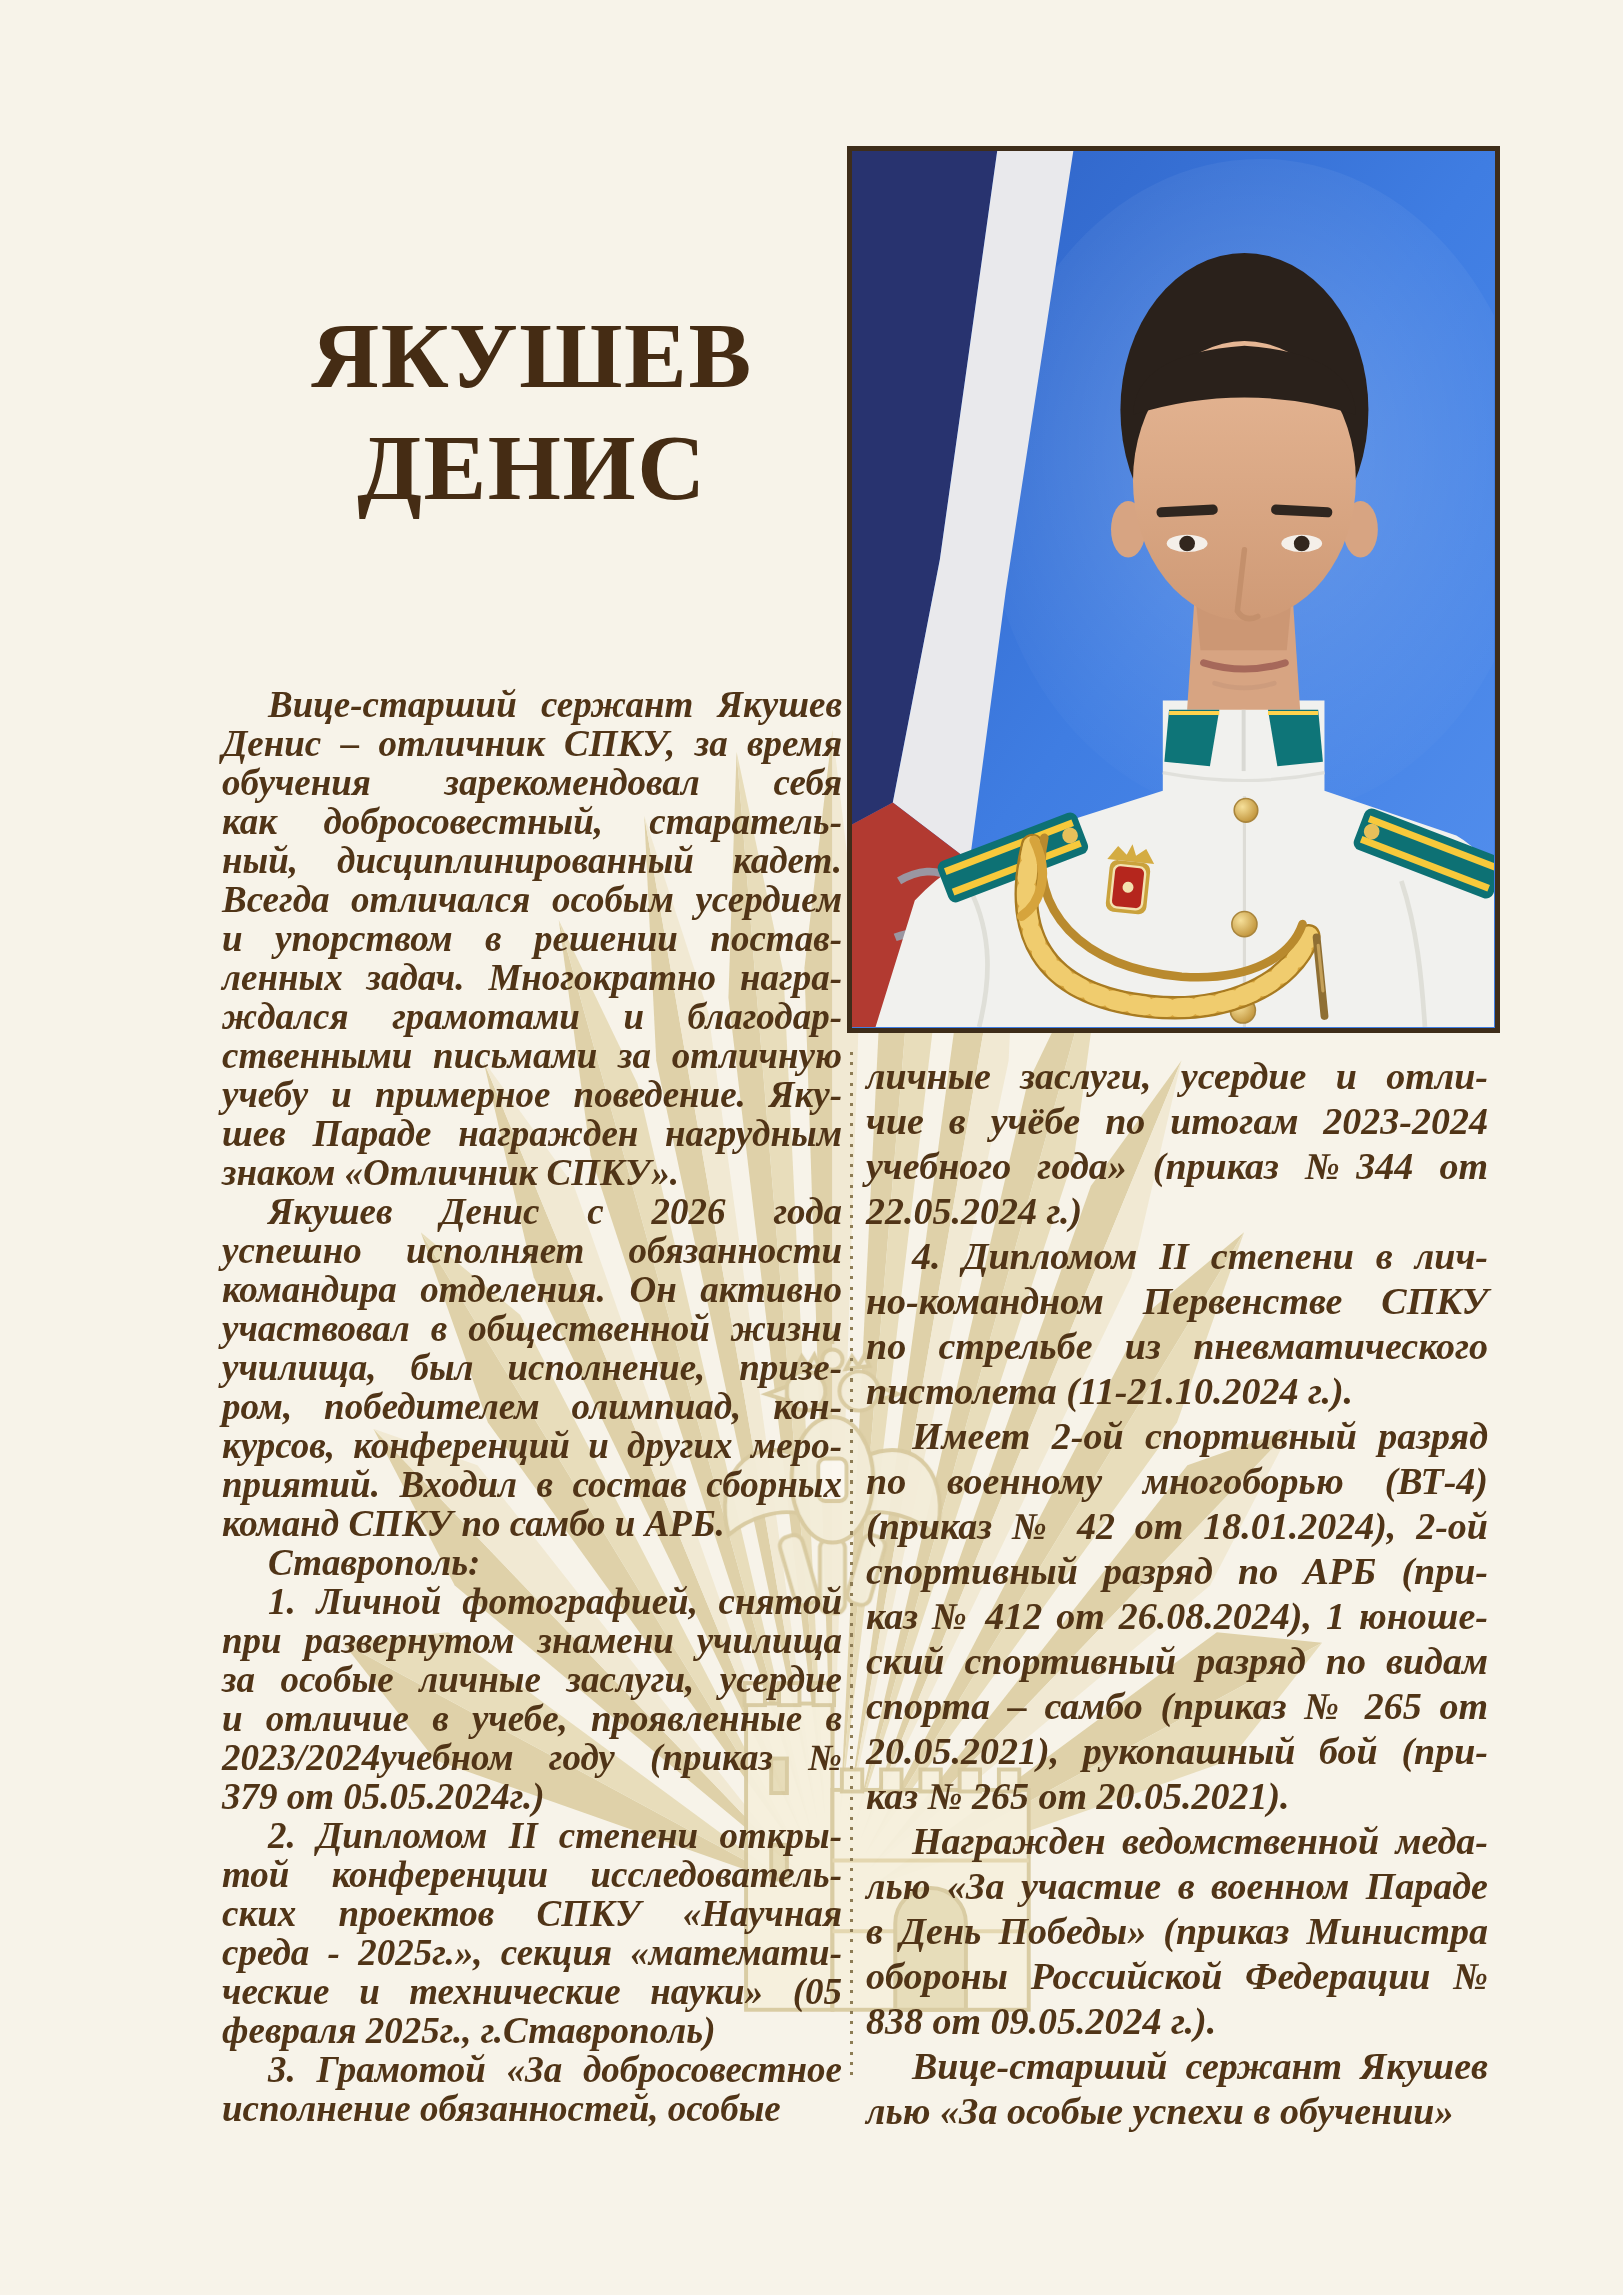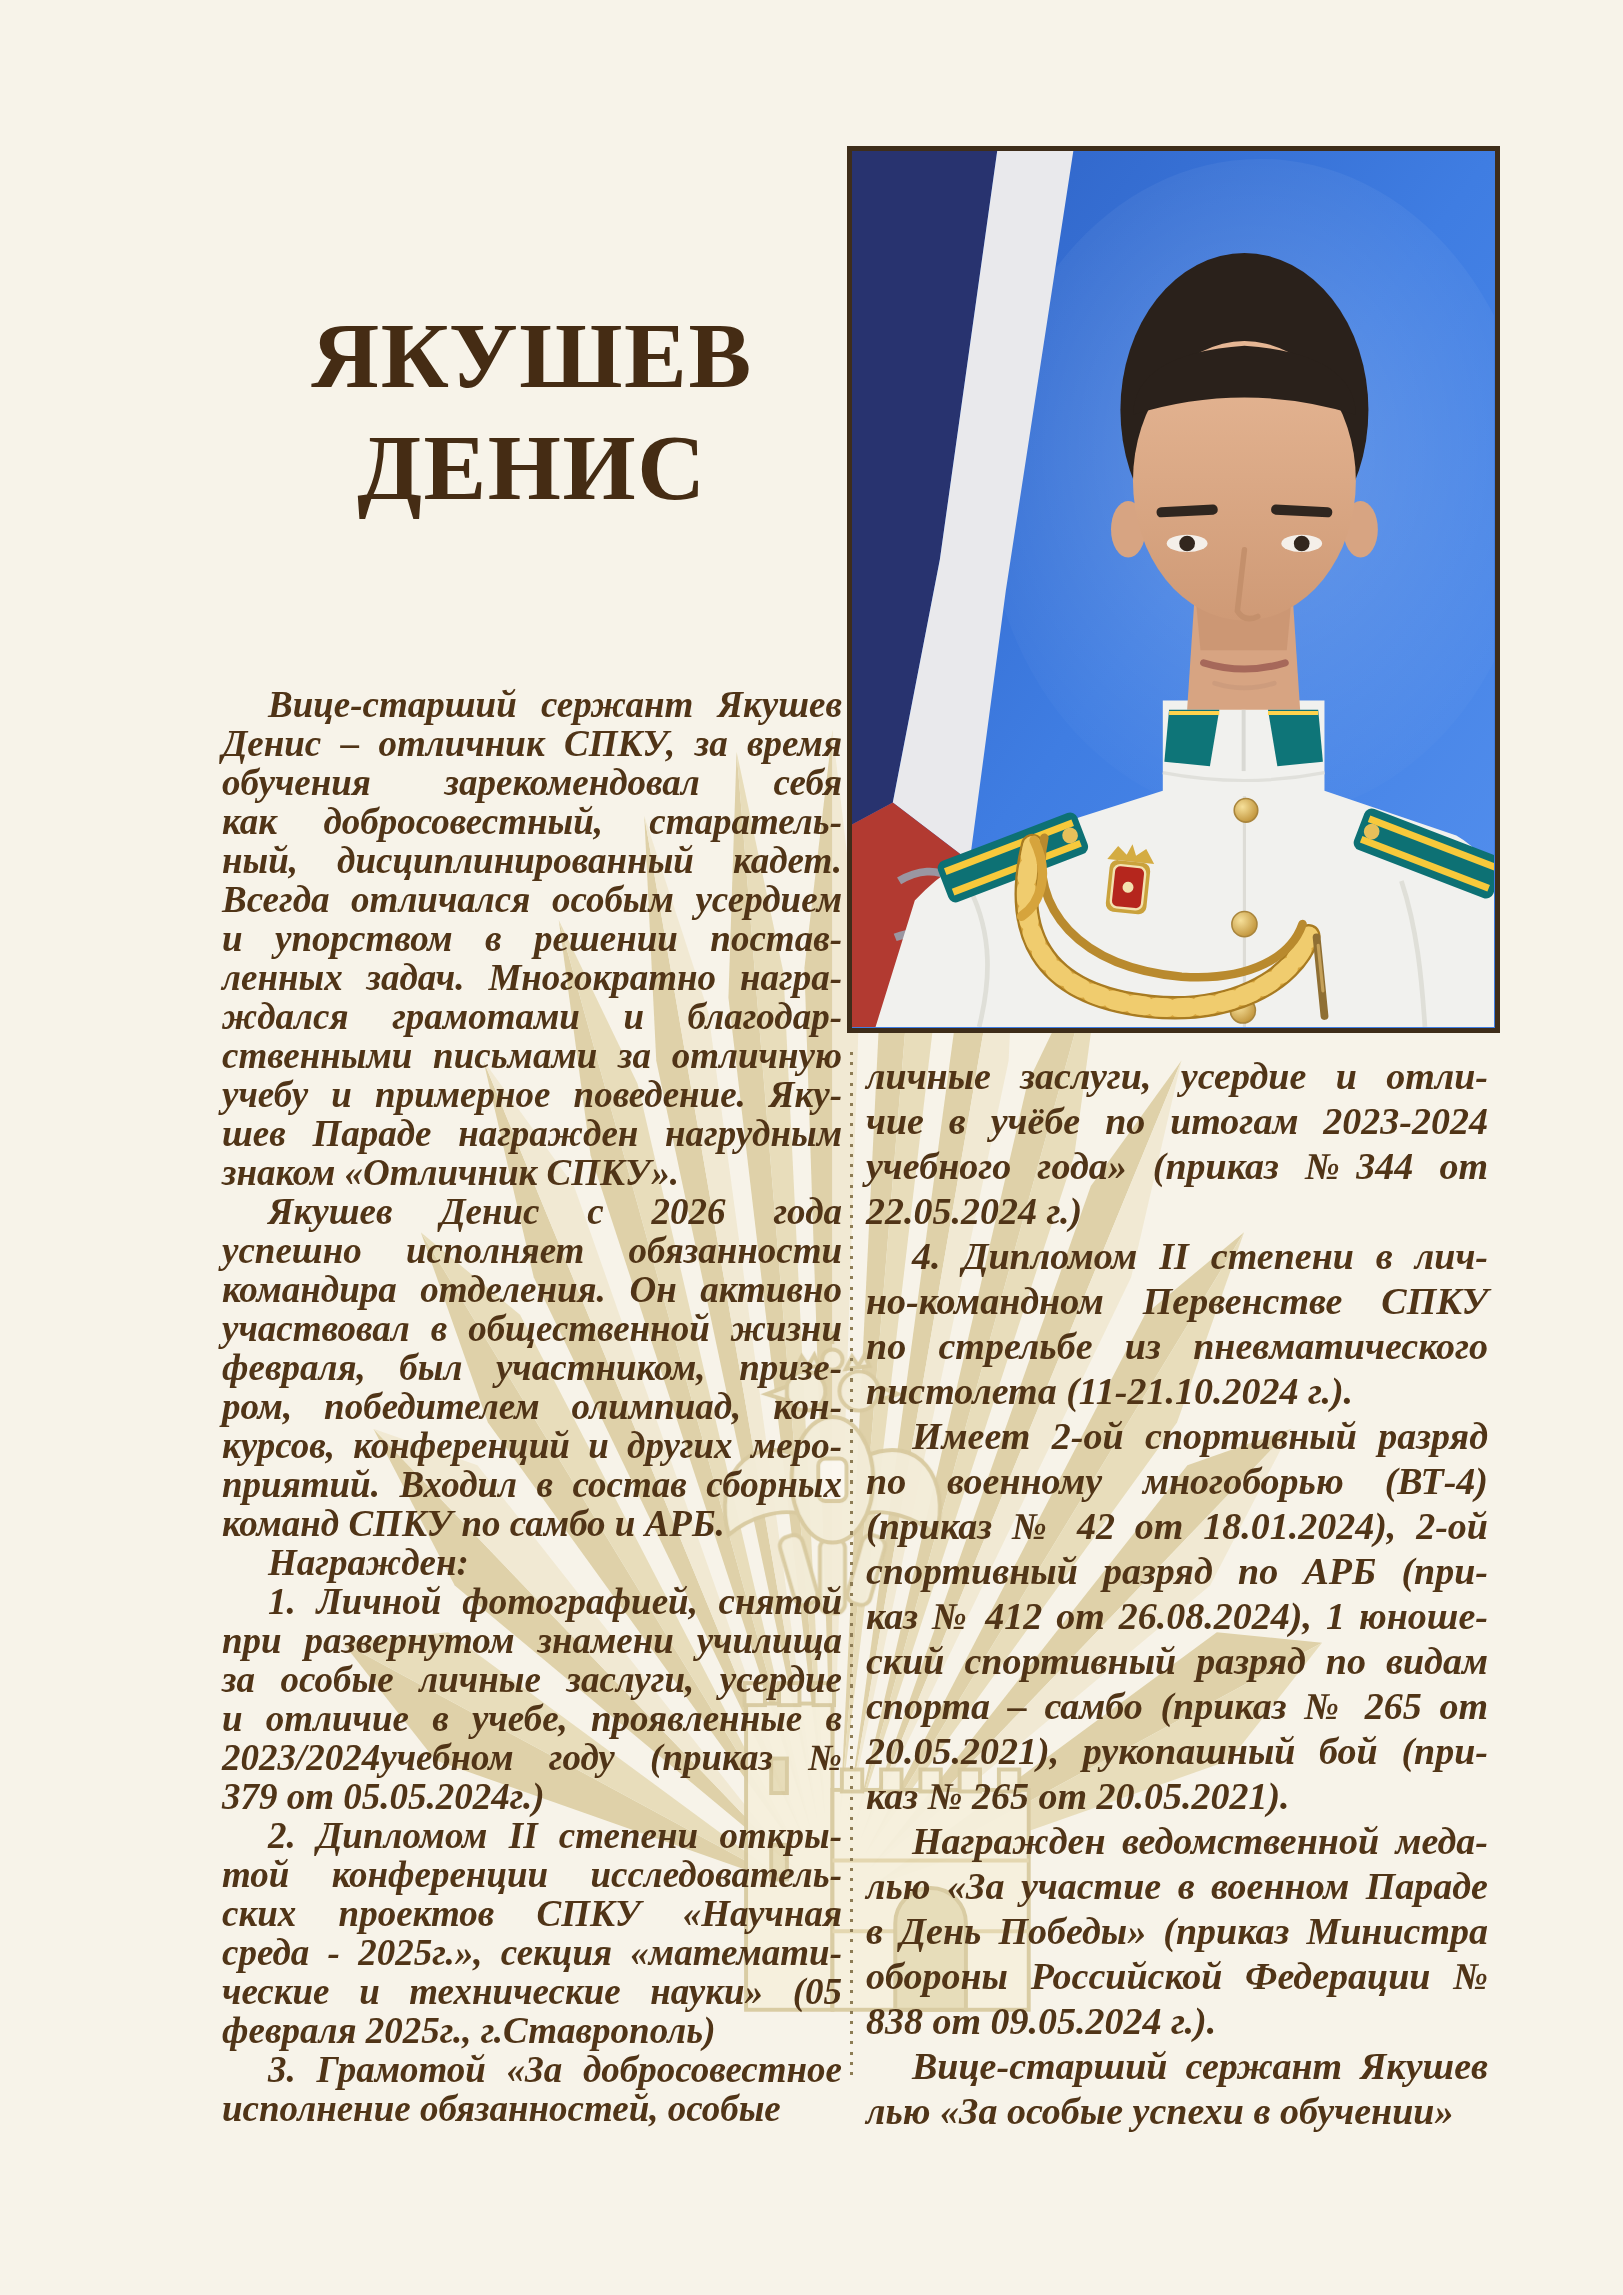--- a/index.html
+++ b/index.html
@@ -225,28 +225,28 @@
         <span class="ln">ственными письмами за отличную</span>
         <span class="ln">учебу и примерное поведение. Яку-</span>
         <span class="ln">шев Параде награжден нагрудным</span>
         <span class="ln last">знаком «Отличник СПКУ».</span>
       </p>
       <p class="para">
         <span class="ln first">Якушев Денис с 2026 года</span>
         <span class="ln">успешно исполняет обязанности</span>
         <span class="ln">командира отделения. Он активно</span>
         <span class="ln">участвовал в общественной жизни</span>
-        <span class="ln">февраля, был участником, призе-</span>
+        <span class="ln">училища, был исполнение, призе-</span>
         <span class="ln">ром, победителем олимпиад, кон-</span>
         <span class="ln">курсов, конференций и других меро-</span>
         <span class="ln">приятий. Входил в состав сборных</span>
         <span class="ln last">команд СПКУ по самбо и АРБ.</span>
       </p>
       <p class="para">
-        <span class="ln first last">Награжден:</span>
+        <span class="ln first last">Ставрополь:</span>
       </p>
       <p class="para">
         <span class="ln first">1. Личной фотографией, снятой</span>
         <span class="ln">при развернутом знамени училища</span>
         <span class="ln">за особые личные заслуги, усердие</span>
         <span class="ln">и отличие в учебе, проявленные в</span>
         <span class="ln">2023/2024учебном году (приказ №</span>
         <span class="ln last">379 от 05.05.2024г.)</span>
       </p>
       <p class="para">

